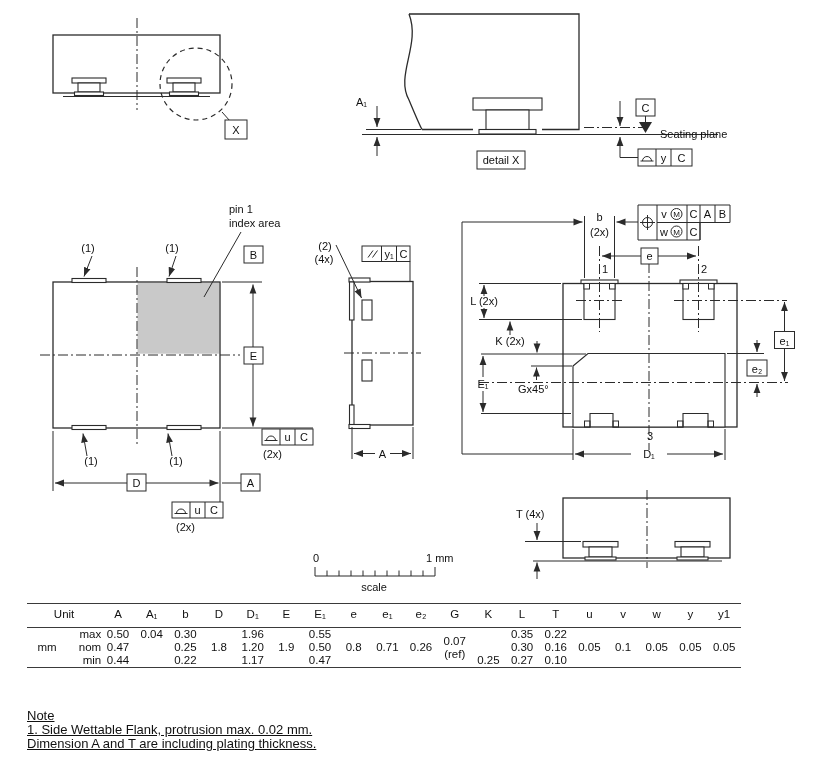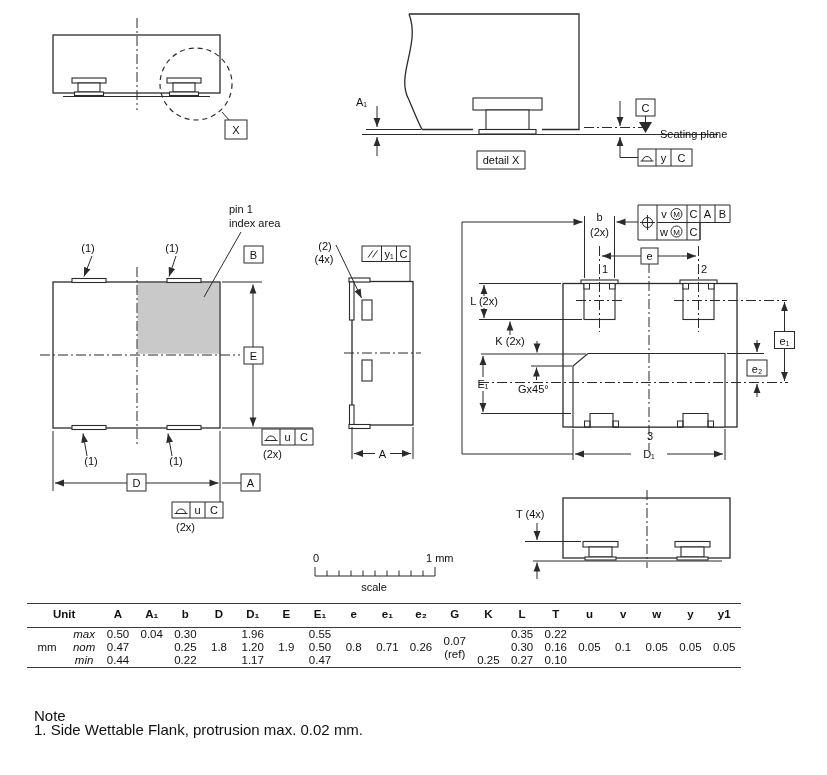--- a/index.html
+++ b/index.html
@@ -13,24 +13,24 @@
   .t  {stroke:#2b2b2b;stroke-width:1;fill:none;}
   .cl {stroke:#2b2b2b;stroke-width:1;fill:none;stroke-dasharray:10 3 2 3;}
   .dash{stroke:#2b2b2b;stroke-width:1.2;fill:none;stroke-dasharray:5 4;}
   .fw {fill:#fff;}
   .fg {fill:#c9c9c9;stroke:none;}
   .fk {fill:#2b2b2b;stroke:none;}
   .tblwrap{position:absolute;left:27px;top:603px;width:714px;}
   .tbl-title{font-size:11.5px;padding-bottom:4px;}
   table{width:100%;border-collapse:collapse;border-top:1.5px solid #3a3a3a;
         border-bottom:1.5px solid #3a3a3a;font-size:11.5px;}
-  thead th{border-bottom:1.5px solid #3a3a3a;font-weight:bold;text-align:center;padding:4px 0 7px;}
+  thead th{border-bottom:1.5px solid #3a3a3a;font-weight:normal;text-align:center;padding:4px 0 7px;}
   td{text-align:center;padding:0;line-height:13px;vertical-align:middle;}
-  td.rl{text-align:center;font-style:italic;}
-  .notes{position:absolute;left:34px;top:709px;font-size:15px;line-height:14px;}
+  td.rl{text-align:right;}
+  .notes{position:absolute;left:27px;top:709px;font-size:13px;line-height:14px;text-decoration:underline;}
 </style>
 </head>
 <body>
 
 <div id="stage">
 <svg width="827" height="602" viewBox="0 0 827 602">
   <defs>
     <marker id="arr" viewBox="0 0 10 10" refX="9.5" refY="5" markerWidth="9.5" markerHeight="9.5" orient="auto" markerUnits="userSpaceOnUse">
       <path d="M0,1.4 L9.5,5 L0,8.6 Z" fill="#2b2b2b"></path>
     </marker>
@@ -391,14 +391,15 @@
         <td>0.10</td>
       </tr>
     </tbody>
   </table>
 </div>
 
 
 <div class="notes">
   <div>Note</div>
   <div>1. Side Wettable Flank, protrusion max. 0.02 mm.</div>
+  <div>Dimension A and T are including plating thickness.</div>
 </div>
 </div>
 
 </body></html>

